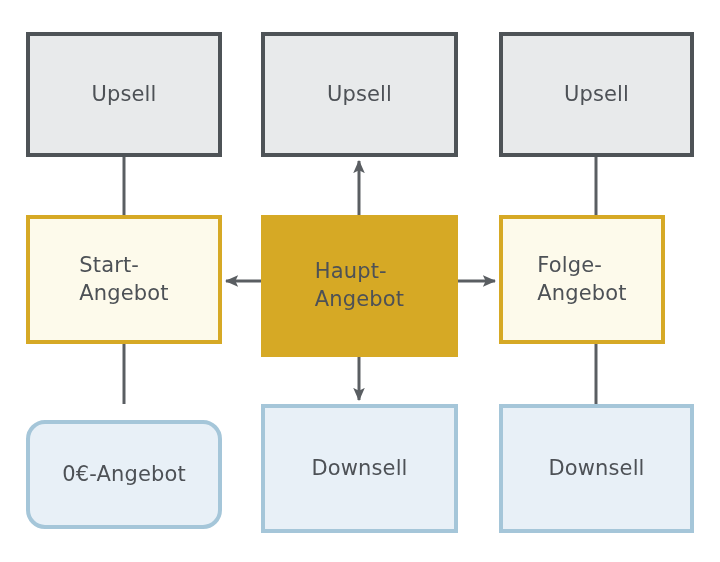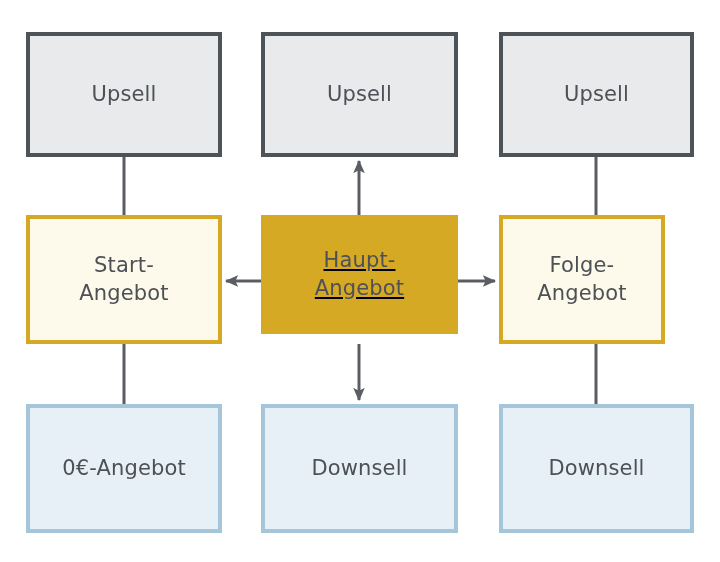--- a/index.html
+++ b/index.html
@@ -39,21 +39,20 @@
     height: 562px;
     z-index: 2;
   }
 
   .node {
     position: absolute;
     box-sizing: border-box;
     display: flex;
     align-items: center;
     justify-content: center;
-    text-align: center;
   }
 
   .node-label {
     font-size: 21px;
     line-height: 1.32;
     letter-spacing: 0.15px;
     color: #4d5156;
     white-space: pre-line;
     padding: 0 6px;
   }
@@ -119,31 +118,31 @@
 
     <div class="node upsell" style="left:499px; top:32px; width:195px; height:125px;">
       <span class="node-label">Upsell</span>
     </div>
 
     <div class="node offer" style="left:26px; top:215px; width:196px; height:129px;">
       <span class="node-label">Start-
 Angebot</span>
     </div>
 
-    <div class="node offer-main" style="left:261px; top:215px; width:197px; height:119px;text-decoration:underline;">
+    <div class="node offer-main" style="left:261px; top:215px; width:197px; height:142px;">
       <span class="node-label">Haupt-
 Angebot</span>
     </div>
 
     <div class="node offer" style="left:499px; top:215px; width:166px; height:129px;">
       <span class="node-label">Folge-
 Angebot</span>
     </div>
 
-    <div class="node downsell" style="left:26px; top:404px; width:196px; height:129px;">
+    <div class="node downsell" style="left:26px; top:420px; width:196px; height:109px;border-radius:19px;">
       <span class="node-label">0€-Angebot</span>
     </div>
 
     <div class="node downsell" style="left:261px; top:404px; width:197px; height:129px;">
       <span class="node-label">Downsell</span>
     </div>
 
     <div class="node downsell" style="left:499px; top:404px; width:195px; height:129px;">
       <span class="node-label">Downsell</span>
     </div>

